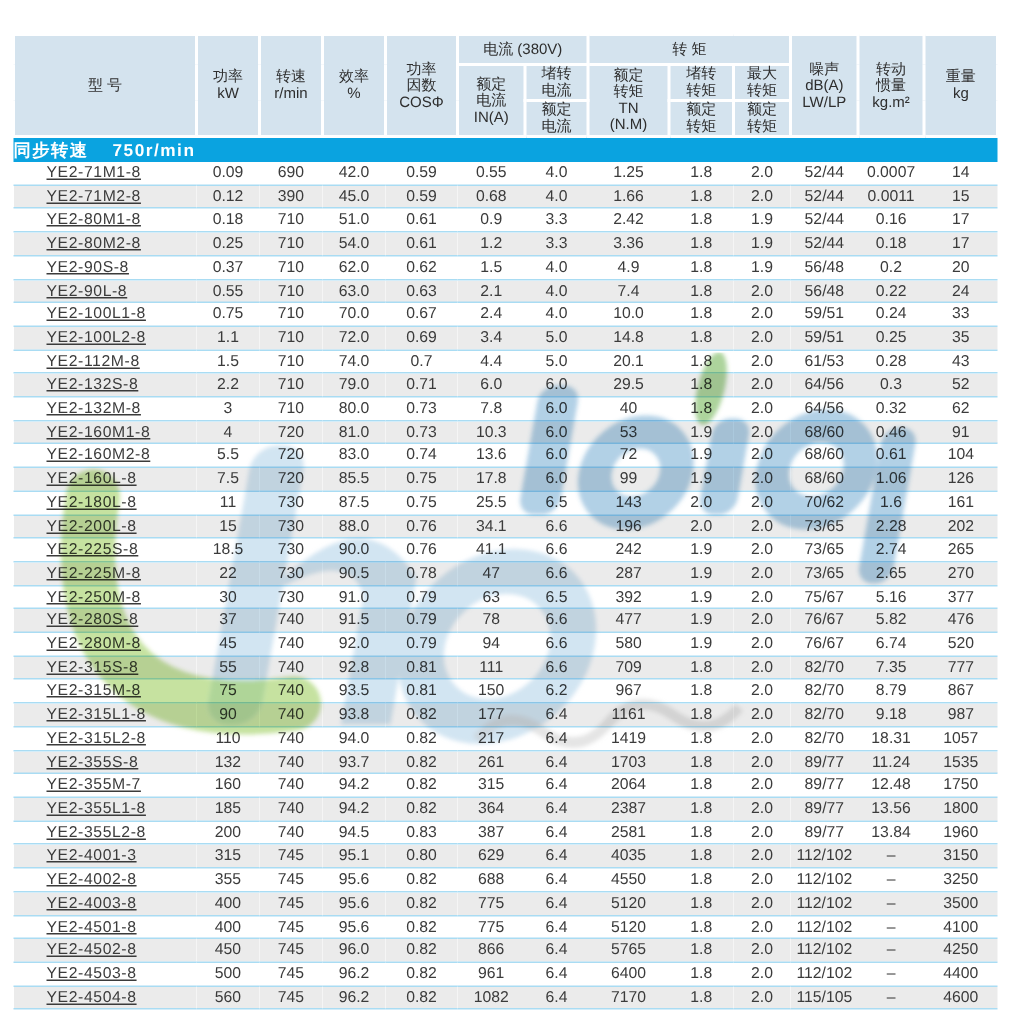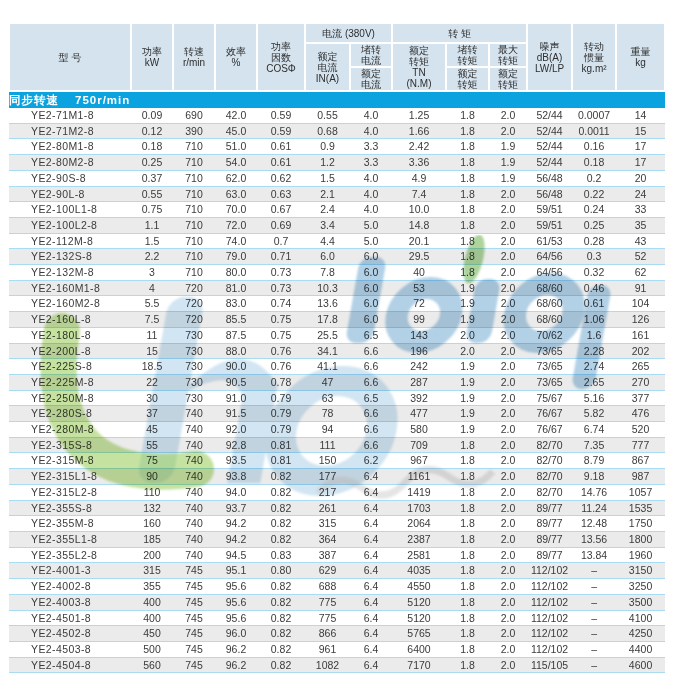--- a/index.html
+++ b/index.html
@@ -66,20 +66,21 @@
     line-height:14.7px;
     padding:0;
     border-bottom:1px solid var(--row-line);
     white-space:nowrap;
     overflow:hidden;
   }
   tbody td.model{
     text-align:left;
     padding-left:22px;
     letter-spacing:0.4px;
+    text-decoration:underline;
   }
   tbody tr:nth-child(even){background:var(--row-alt-bg);}
   tbody tr:nth-child(odd){background:#ffffff;}
 
   .watermark{
     position:absolute;
     left:0;top:235px;
     width:680px;height:300px;
     pointer-events:none;
     mix-blend-mode:multiply;
@@ -522,40 +523,40 @@
           <td>110</td>
           <td>740</td>
           <td>94.0</td>
           <td>0.82</td>
           <td>217</td>
           <td>6.4</td>
           <td>1419</td>
           <td>1.8</td>
           <td>2.0</td>
           <td>82/70</td>
-          <td>14.76</td>
+          <td>18.31</td>
           <td>1057</td>
         </tr>
         <tr>
           <td class="model">YE2-355S-8</td>
           <td>132</td>
           <td>740</td>
           <td>93.7</td>
           <td>0.82</td>
           <td>261</td>
           <td>6.4</td>
           <td>1703</td>
           <td>1.8</td>
           <td>2.0</td>
           <td>89/77</td>
           <td>11.24</td>
           <td>1535</td>
         </tr>
         <tr>
-          <td class="model">YE2-355M-8</td>
+          <td class="model">YE2-355M-7</td>
           <td>160</td>
           <td>740</td>
           <td>94.2</td>
           <td>0.82</td>
           <td>315</td>
           <td>6.4</td>
           <td>2064</td>
           <td>1.8</td>
           <td>2.0</td>
           <td>89/77</td>

